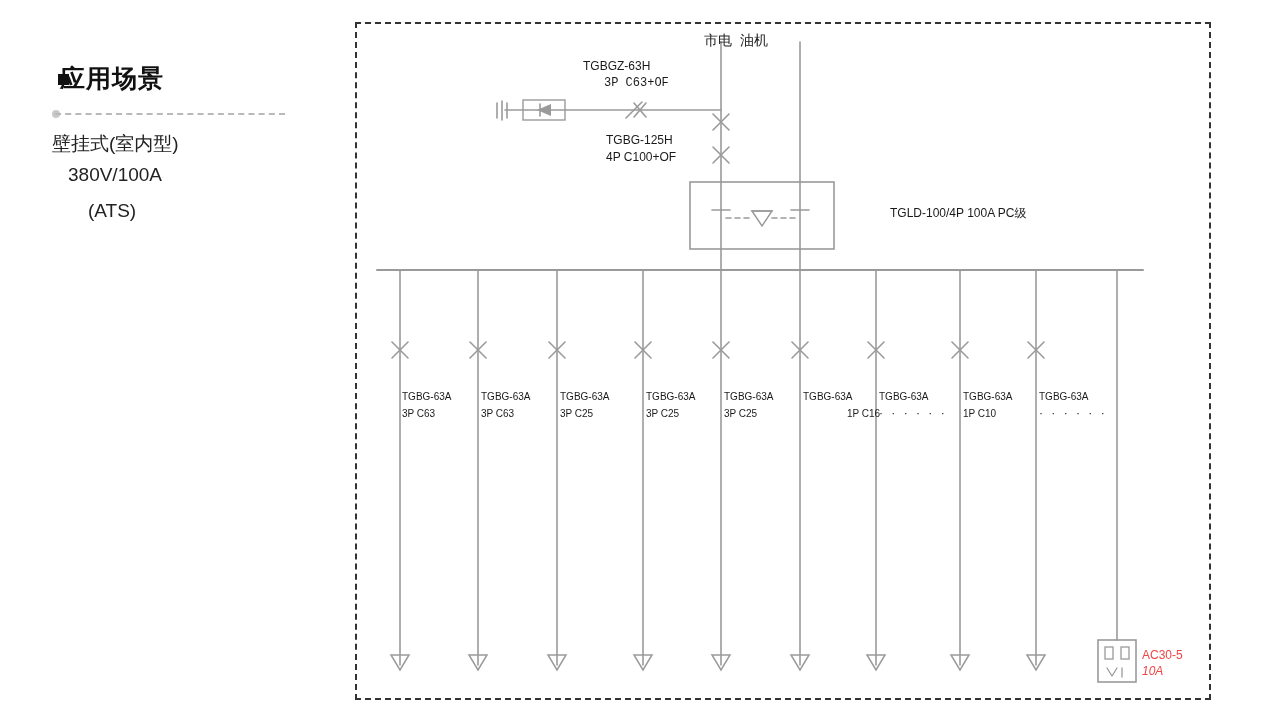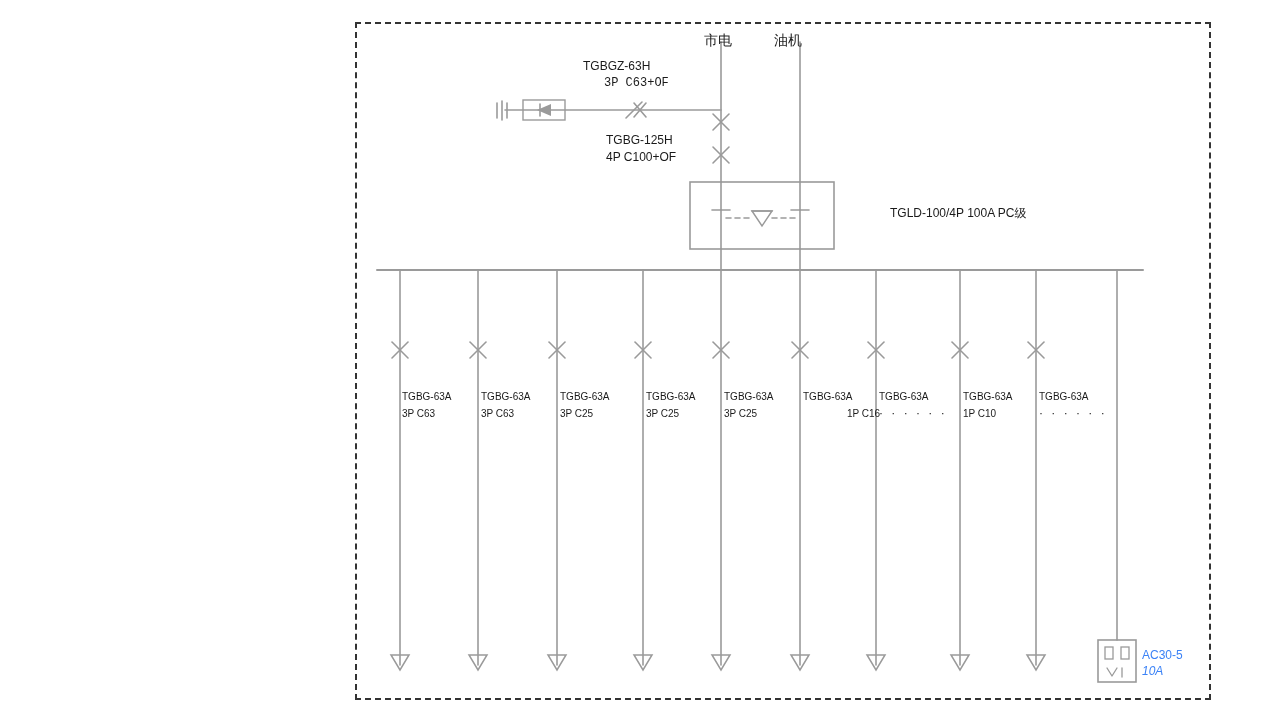--- a/index.html
+++ b/index.html
@@ -109,29 +109,38 @@
     white-space: nowrap;
   }
   .dots {
     letter-spacing: 2.5px;
     font-size: 12px;
   }
   .socket-lbl {
     position: absolute;
     font-size: 12px;
     line-height: 15px;
-    color: #3b82f6;
+    color: #ef4444;
     white-space: nowrap;
   }
 </style>
 </head>
 <body>
 
 <div id="canvas">
 
+  <div class="left-panel">
+    <div class="section-bullet"></div>
+    <div class="section-title">应用场景</div>
+    <div class="divider-dot"></div>
+    <div class="divider"></div>
+    <div class="sub-line l1">壁挂式(室内型)</div>
+    <div class="sub-line l2">380V/100A</div>
+    <div class="sub-line l3">(ATS)</div>
+  </div>
 
   <div class="diagram-frame"></div>
 
   <svg id="wires" viewBox="0 0 1269 721">
     <g stroke="#9a9a9a" stroke-width="1.6" fill="none" stroke-linecap="round">
 
       <line x1="721" y1="42" x2="721" y2="182"></line>
 
       <line x1="800" y1="42" x2="800" y2="182"></line>
 
@@ -222,21 +231,21 @@
       <line x1="1117" y1="270" x2="1117" y2="640"></line>
       <rect x="1098" y="640" width="38" height="42" stroke="#9a9a9a" stroke-width="1.6"></rect>
       <rect x="1105" y="647" width="8" height="12" stroke="#9a9a9a" stroke-width="1.3"></rect>
       <rect x="1121" y="647" width="8" height="12" stroke="#9a9a9a" stroke-width="1.3"></rect>
       <path d="M1107 668 l5 8 M1112 676 l5 -8" stroke-width="1.3"></path>
       <path d="M1122 668 l0 9" stroke-width="1.3"></path>
     </g>
   </svg>
 
   <div class="lbl cn" style="left:704px; top:32px;">市电</div>
-  <div class="lbl cn" style="left:774px; top:32px;font-family:Liberation Serif, serif;">油机</div>
+  <div class="lbl cn" style="left:740px; top:32px;font-family:Liberation Serif, serif;">油机</div>
 
   <div class="lbl" style="left:583px; top:58px;">TGBGZ-63H</div>
   <div class="lbl" style="left:604px; top:75px;font-family:Liberation Mono, monospace;">3P C63+OF</div>
 
   <div class="lbl" style="left:606px; top:132px;">TGBG-125H</div>
   <div class="lbl" style="left:606px; top:149px;">4P C100+OF</div>
 
   <div class="lbl" style="left:846px; top:205px;margin-left:44px;">TGLD-100/4P 100A PC级</div>
 
   <div class="branch-lbl" style="left:402px; top:388px;">TGBG-63A</div>

